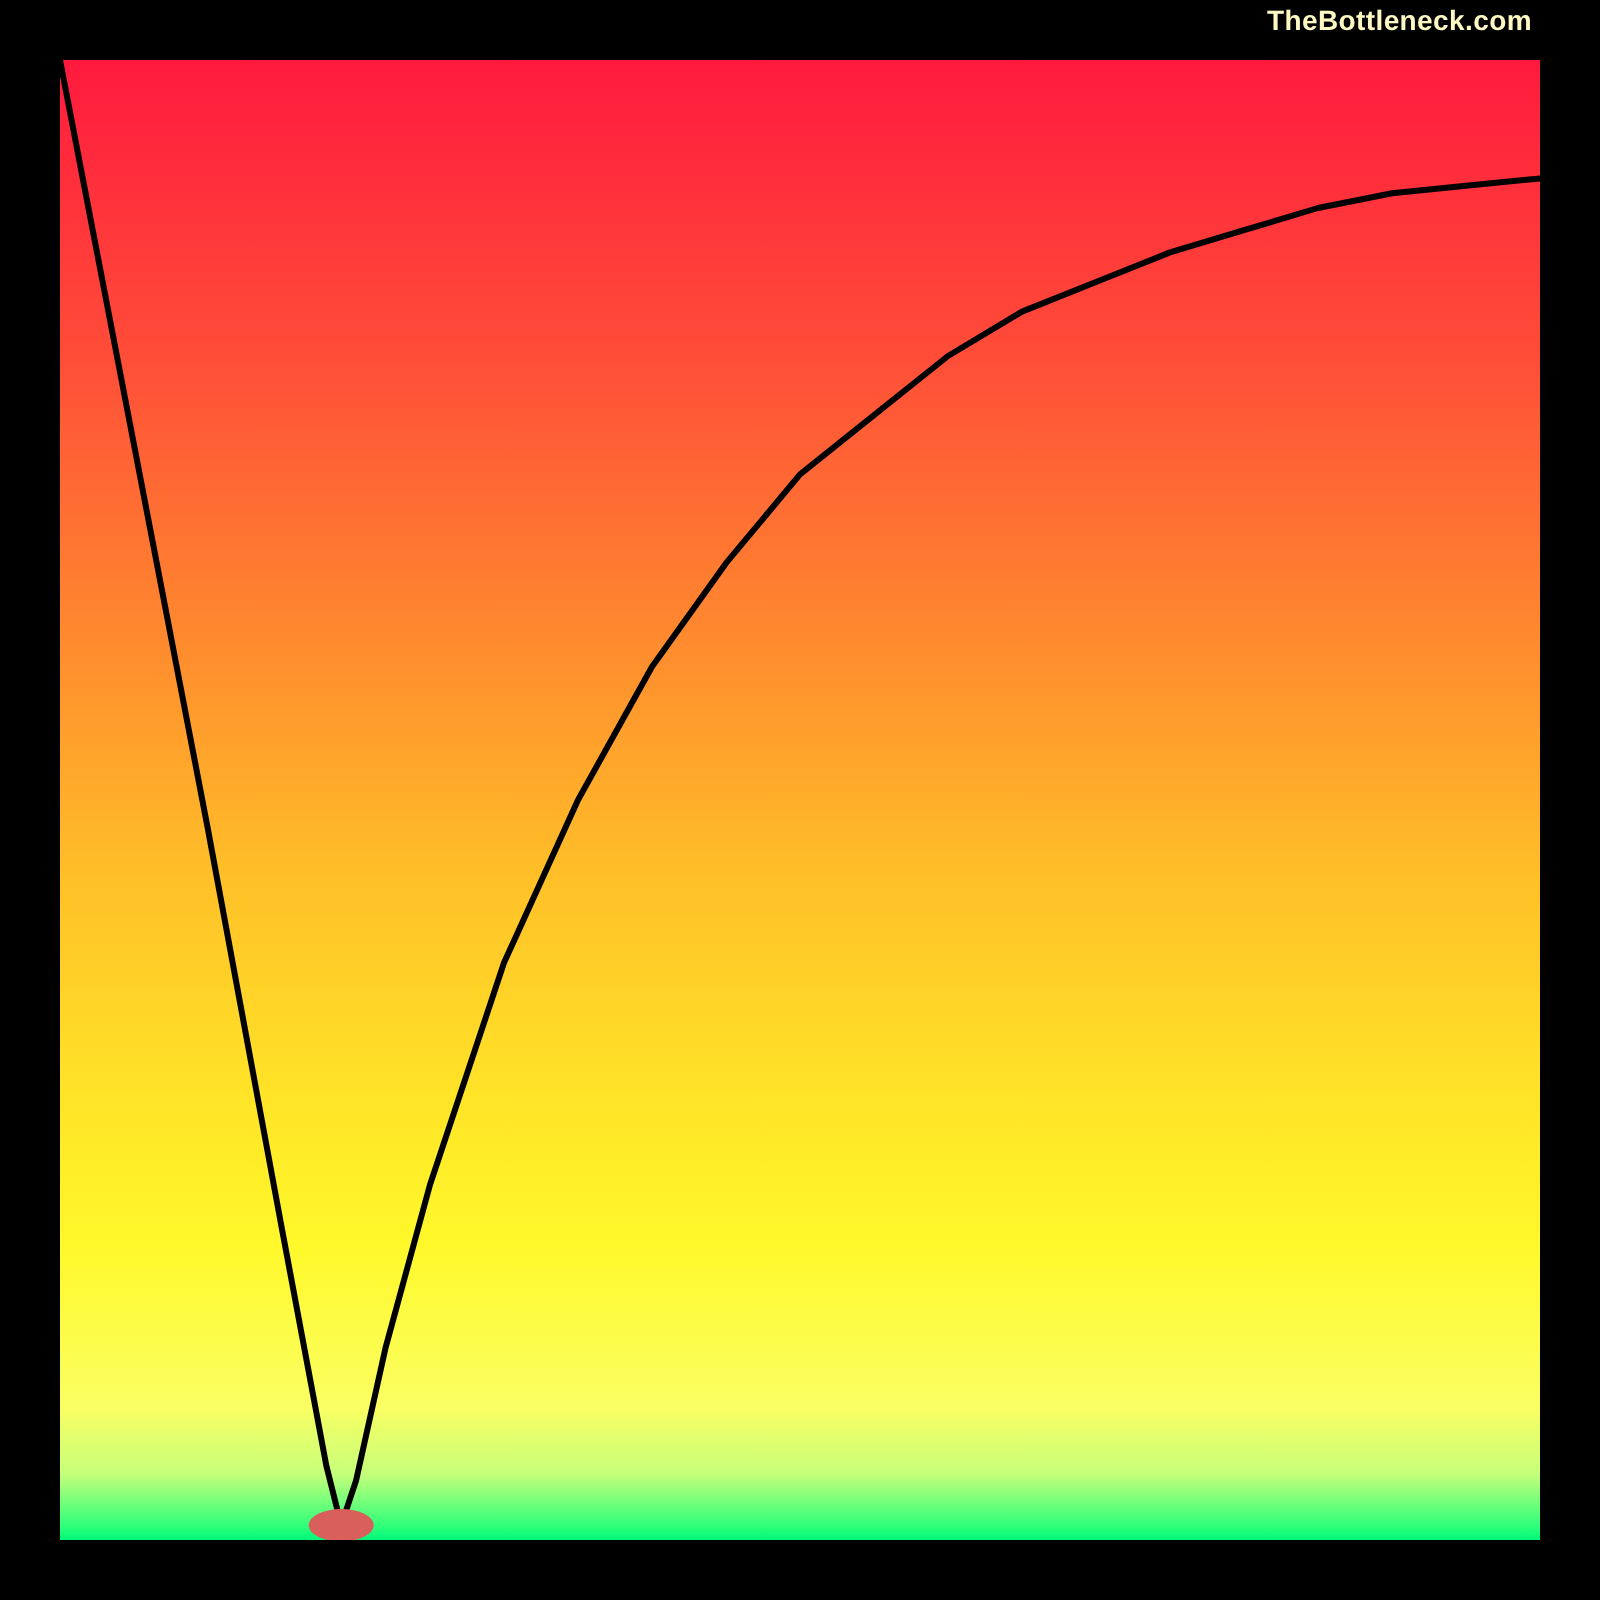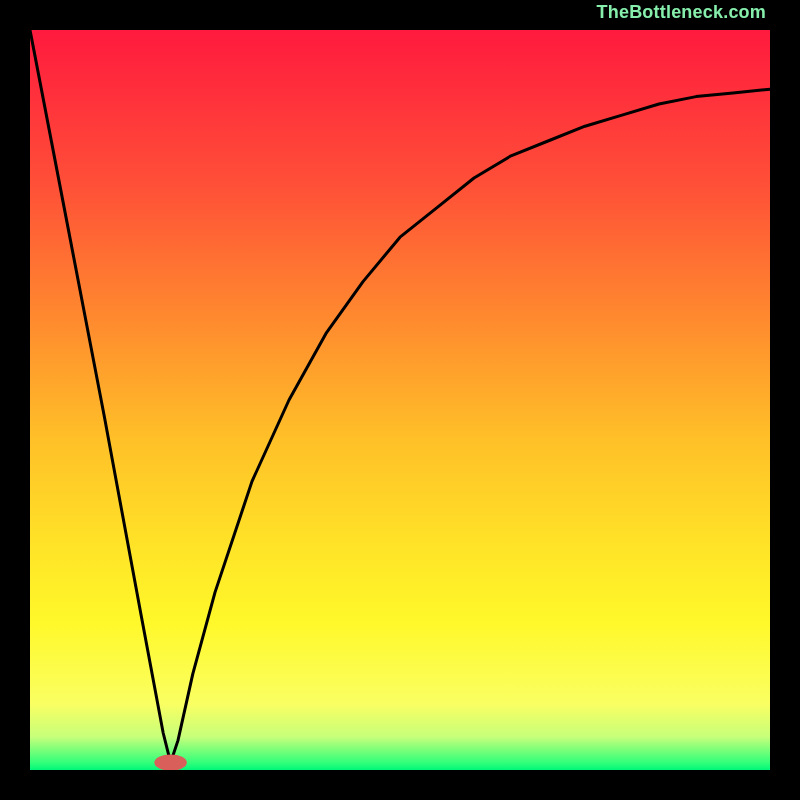--- a/index.html
+++ b/index.html
@@ -21,23 +21,23 @@
     top: 30px;
     width: 740px;
     height: 740px;
     overflow: hidden;
   }
   .watermark {
     position: absolute;
     top: 2px;
     right: 34px;
     font-family: Arial, Helvetica, sans-serif;
-    font-size: 18px;
+    font-size: 14px;
     font-weight: bold;
-    color: #86efac;
+    color: #fef9c3;
     letter-spacing: 0.2px;
   }
 </style>
 </head>
 <body>
 
 <div class="outer">
   <div class="watermark">TheBottleneck.com</div>
   <div class="plot">
     <svg id="svg-plot" viewBox="0 0 740 740" width="740" height="740" preserveAspectRatio="none">

